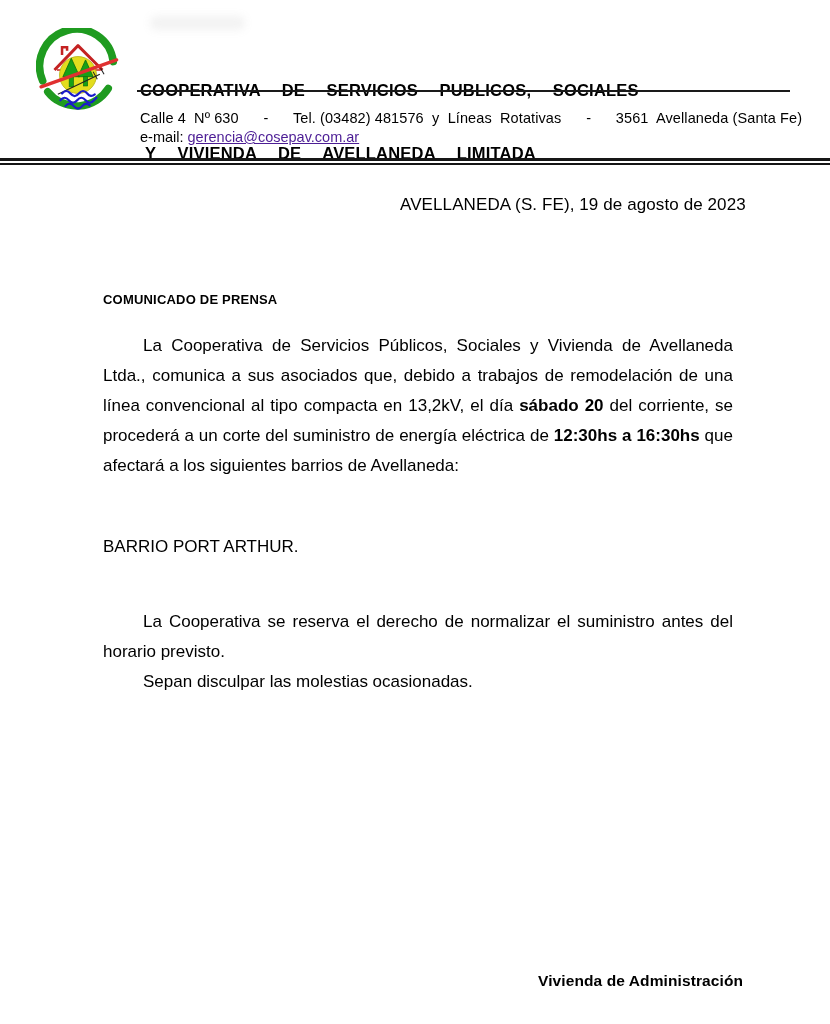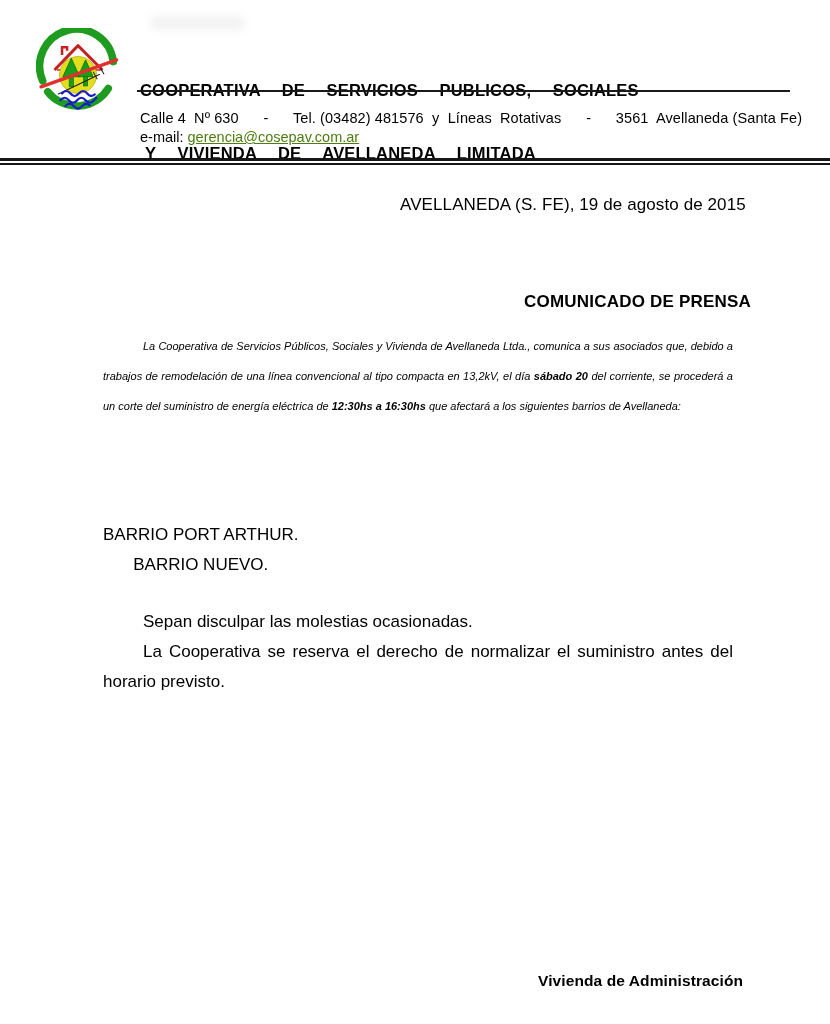--- a/index.html
+++ b/index.html
@@ -30,21 +30,21 @@
   }
   .address-line {
     position: absolute; left: 140px; top: 109px;
     font-size: 14.5px; line-height: 18px; white-space: pre;
     letter-spacing: 0.1px;
   }
   .email-line {
     position: absolute; left: 140px; top: 128px;
     font-size: 14.5px; line-height: 18px; white-space: pre;
   }
-  .email-link { color: #4d7c0f; text-decoration: underline; cursor: pointer; }
+  .email-link { color: #4c1d95; text-decoration: underline; cursor: pointer; }
 
   .double-rule {
     position: absolute; left: 0; top: 158px; width: 830px;
     height: 2px;
     border-top: 3px solid #161616;
     border-bottom: 2px solid #161616;
     box-sizing: content-box;
   }
 
   .scan-smudge {
@@ -53,32 +53,32 @@
     border-radius: 6px;
   }
 
   
   .date-line {
     position: absolute; left: 400px; top: 195px;
     font-size: 17px; letter-spacing: 0.1px;
   }
   .doc-title {
     position: absolute; left: 103px; top: 292px; width: 648px;
-    text-align: right; font-weight: bold; font-size: 17px;
+    text-align: left; font-weight: bold; font-size: 13px;
     letter-spacing: 0.2px;
   }
   .body-paragraph {
     position: absolute; left: 103px; top: 331px; width: 630px;
-    font-size: 11px; line-height: 30px;
-    text-align: justify; text-indent: 40px; font-style: italic;
+    font-size: 17px; line-height: 30px;
+    text-align: justify; text-indent: 40px;
   }
   .seg-bold { font-weight: bold; }
   .barrios {
-    position: absolute; left: 103px; top: 520px;
-    font-size: 17px; line-height: 30px; text-align: center;
+    position: absolute; left: 103px; top: 532px;
+    font-size: 17px; line-height: 30px;
   }
   .closing {
     position: absolute; left: 103px; top: 607px; width: 630px;
     font-size: 17px; line-height: 30px; text-align: justify;
   }
   .closing p { text-indent: 40px; }
   .signature {
     position: absolute; left: 538px; top: 972px;
     font-weight: bold; font-size: 15.5px; letter-spacing: 0.1px;
   }
@@ -127,29 +127,28 @@
 </div>
 
 <div class="header-rule"></div>
 
 <div class="address-line">Calle 4  Nº 630      -      Tel. (03482) 481576  y  Líneas  Rotativas      -      3561  Avellaneda (Santa Fe)</div>
 
 <div class="email-line"><span>e-mail: </span><span class="email-link">gerencia@cosepav.com.ar</span></div>
 
 <div class="double-rule"></div>
 
-<div class="date-line">AVELLANEDA (S. FE), 19 de agosto de 2015</div>
+<div class="date-line">AVELLANEDA (S. FE), 19 de agosto de 2023</div>
 
 <div class="doc-title">COMUNICADO DE PRENSA</div>
 
 <p class="body-paragraph"><span>La Cooperativa de Servicios Públicos, Sociales y Vivienda de Avellaneda Ltda., comunica a sus asociados que, debido a trabajos de remodelación de una línea convencional al tipo compacta en 13,2kV, el día </span><span class="seg-bold">sábado 20</span><span> del corriente, se procederá a un corte del suministro de energía eléctrica de </span><span class="seg-bold">12:30hs a 16:30hs</span><span> que afectará a los siguientes barrios de Avellaneda:</span></p>
 
 <div class="barrios">
   <div>BARRIO PORT ARTHUR.</div>
-  <div>BARRIO NUEVO.</div>
 </div>
 
 <div class="closing">
+  <p>La Cooperativa se reserva el derecho de normalizar el suministro antes del horario previsto.</p>
   <p>Sepan disculpar las molestias ocasionadas.</p>
-  <p>La Cooperativa se reserva el derecho de normalizar el suministro antes del horario previsto.</p>
 </div>
 
 <div class="signature">Vivienda de Administración</div>
 
 </body></html>

